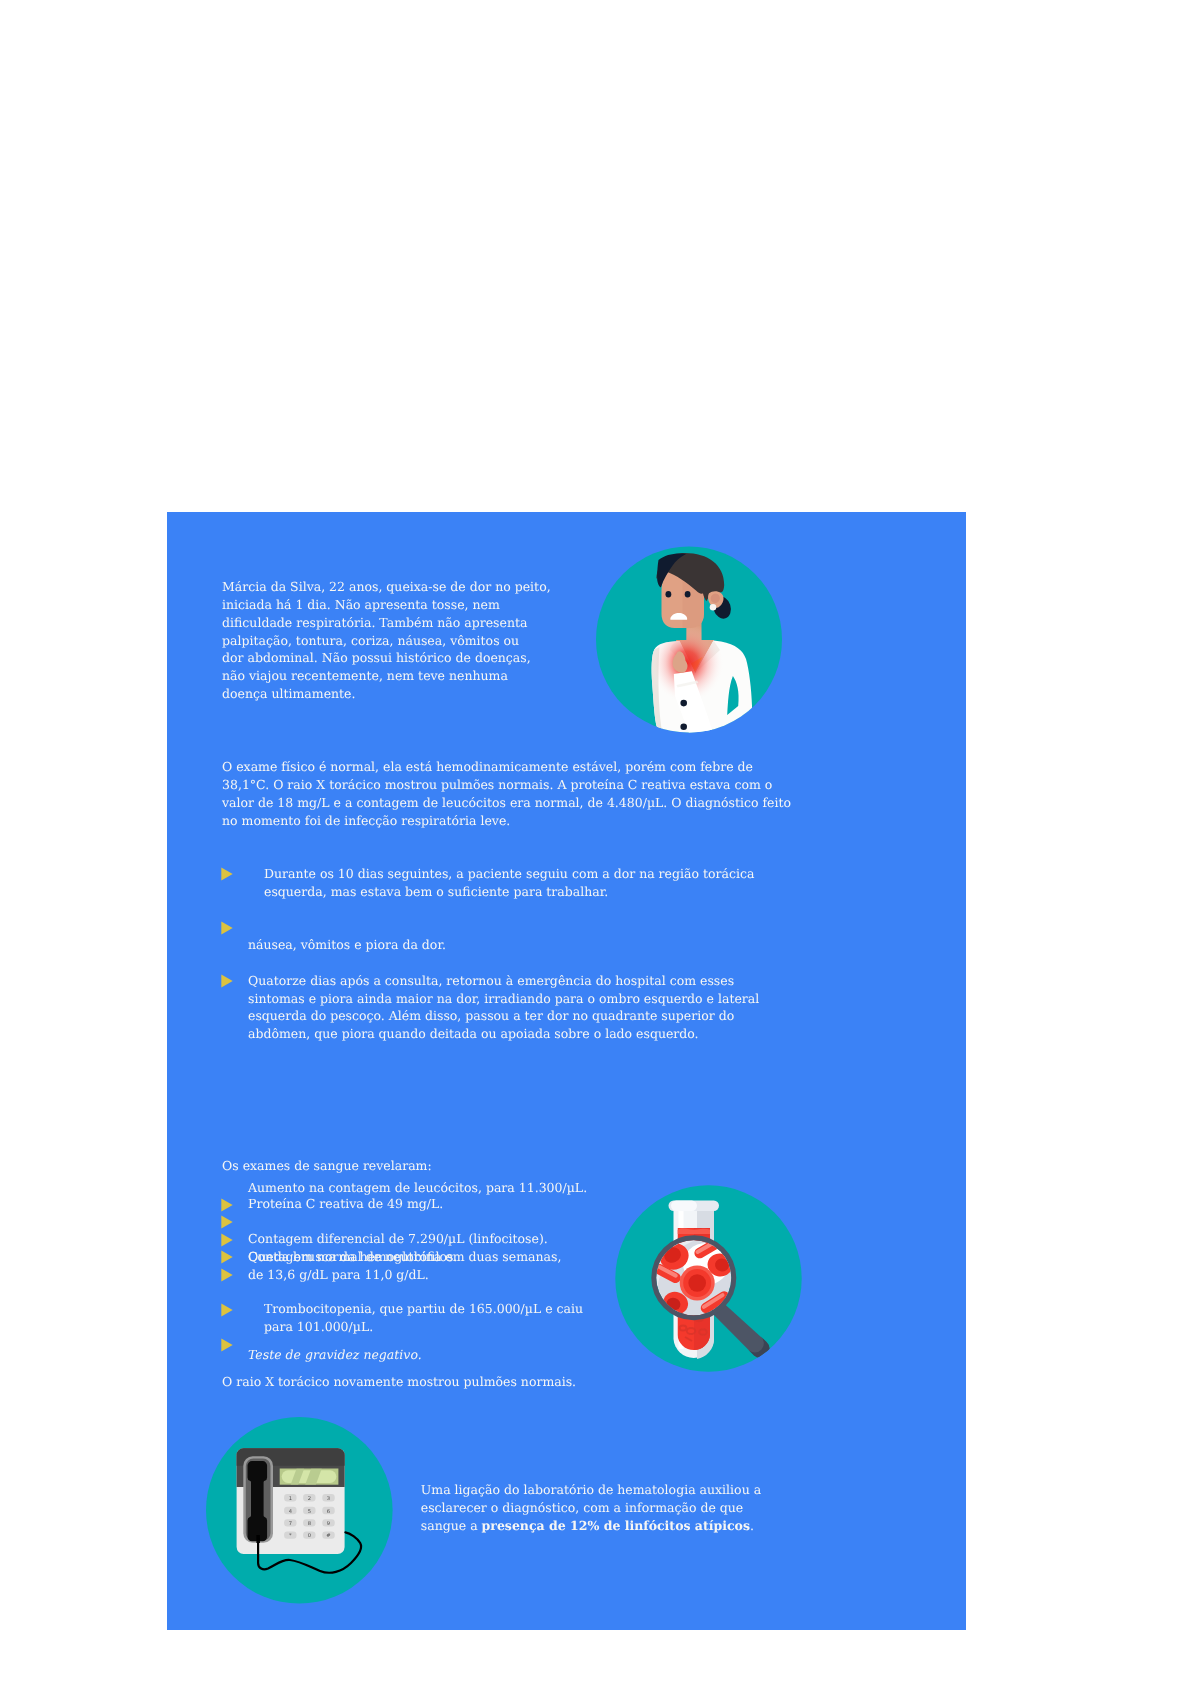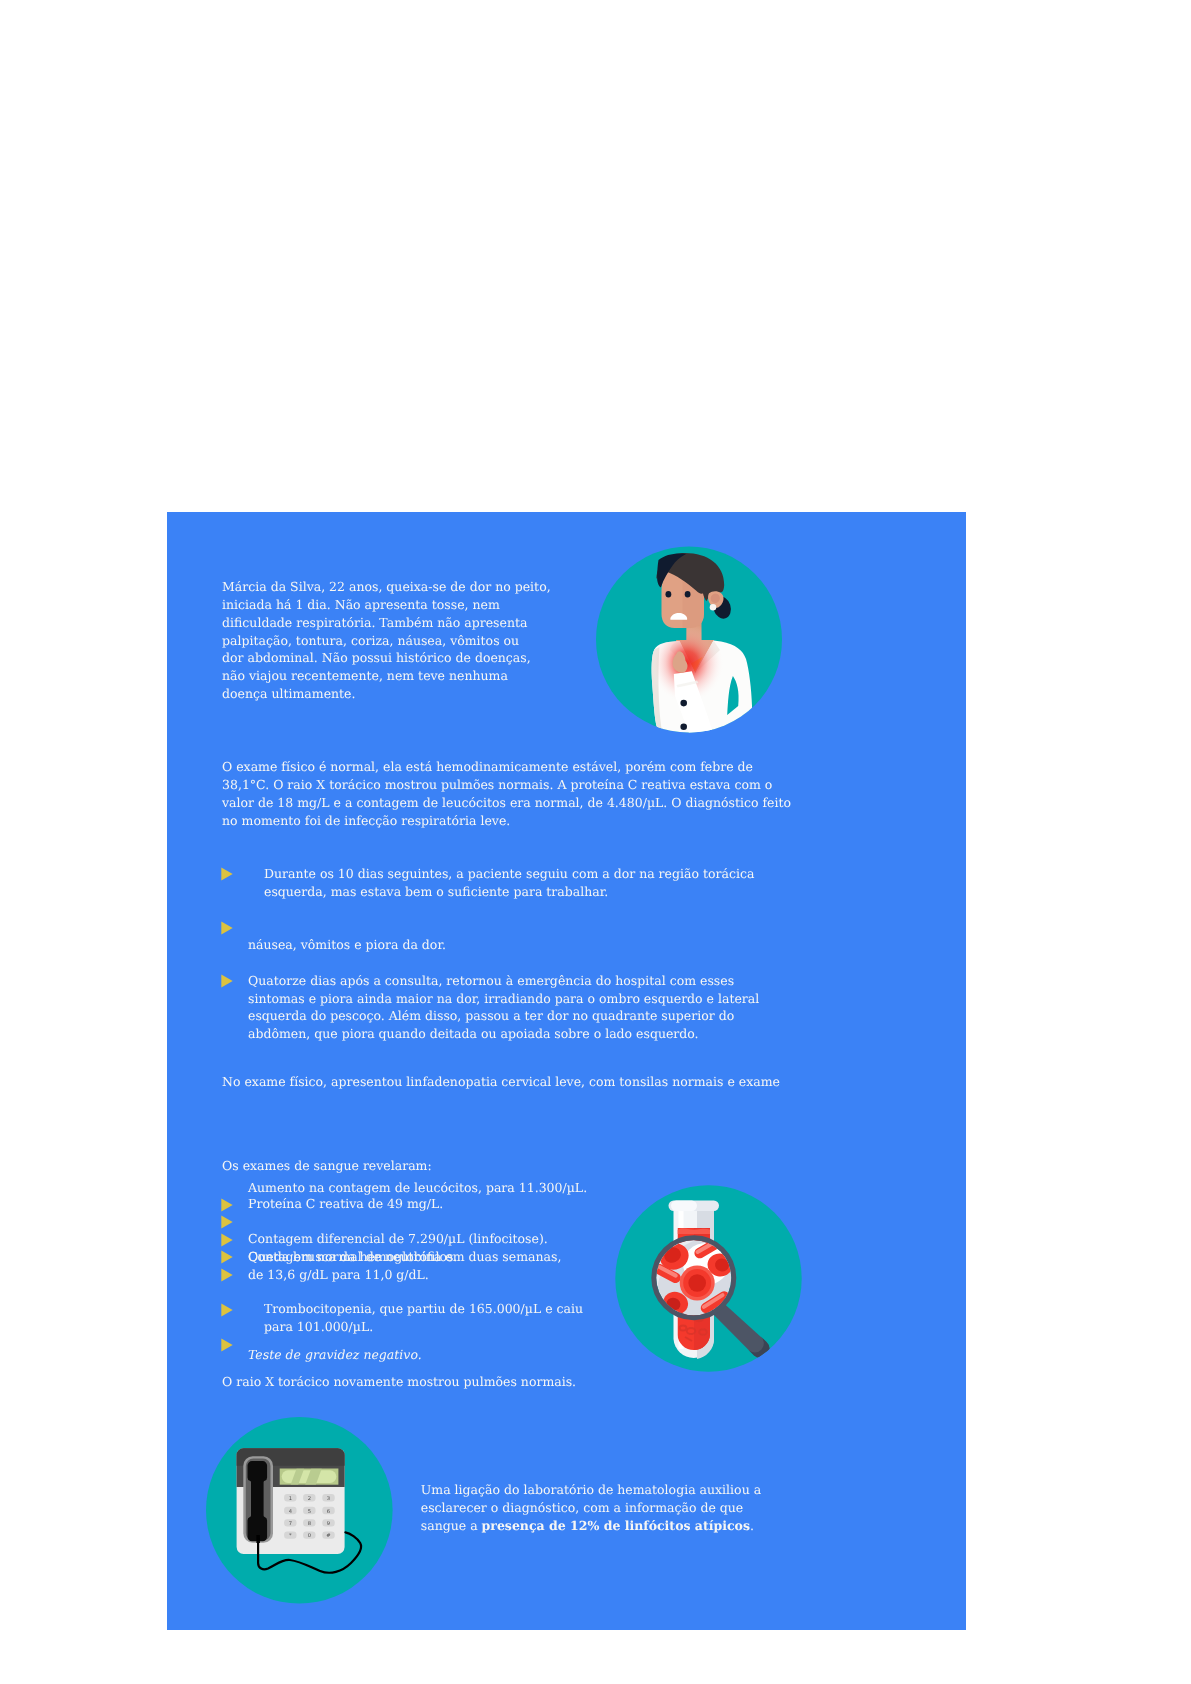--- a/index.html
+++ b/index.html
@@ -94,21 +94,21 @@
       </svg>
     <div class="txt" style="left:81.0px;top:352.6px;margin-left:16px;"><span>Durante os 10 dias seguintes, a paciente seguiu com a dor na região torácica</span><br><span>esquerda, mas estava bem o suficiente para trabalhar.</span></div>
     <svg class="bul" style="left:53.5px;top:408.7px;" viewBox="0 0 12 14">
         <path d="M0.3 0.4 L11.7 6.9 L0.3 13.4 Z" fill="#dcc23f"></path>
       </svg>
     <div class="txt" style="left:81.0px;top:406.2px;"><br><span>náusea, vômitos e piora da dor.</span></div>
     <svg class="bul" style="left:53.5px;top:462.1px;" viewBox="0 0 12 14">
         <path d="M0.3 0.4 L11.7 6.9 L0.3 13.4 Z" fill="#dcc23f"></path>
       </svg>
     <div class="txt" style="left:81.0px;top:459.6px;"><span>Quatorze dias após a consulta, retornou à emergência do hospital com esses</span><br><span>sintomas e piora ainda maior na dor, irradiando para o ombro esquerdo e lateral</span><br><span>esquerda do pescoço. Além disso, passou a ter dor no quadrante superior do</span><br><span>abdômen, que piora quando deitada ou apoiada sobre o lado esquerdo.</span></div>
-    <div class="txt" style="left:55.0px;top:560.9px;"><span>No exame físico, apresentou linfadenopatia cervical leve, com tonsilas normais e exame</span><br><br></div>
+    <div class="txt" style="left:55.0px;top:560.9px;"><br><br></div>
     <div class="txt" style="left:55.0px;top:645.4px;"><span>Os exames de sangue revelaram:</span></div>
     <svg class="bul" style="left:53.5px;top:685.5px;" viewBox="0 0 12 14">
         <path d="M0.3 0.4 L11.7 6.9 L0.3 13.4 Z" fill="#dcc23f"></path>
       </svg>
     <div class="txt" style="left:81.0px;top:683.0px;"><span>Proteína C reativa de 49 mg/L.</span></div>
     <svg class="bul" style="left:53.5px;top:703.05px;" viewBox="0 0 12 14">
         <path d="M0.3 0.4 L11.7 6.9 L0.3 13.4 Z" fill="#dcc23f"></path>
       </svg>
     <div class="txt" style="left:81.0px;top:667px;"><span>Aumento na contagem de leucócitos, para 11.300/µL.</span></div>
     <svg class="bul" style="left:53.5px;top:720.6px;" viewBox="0 0 12 14">

